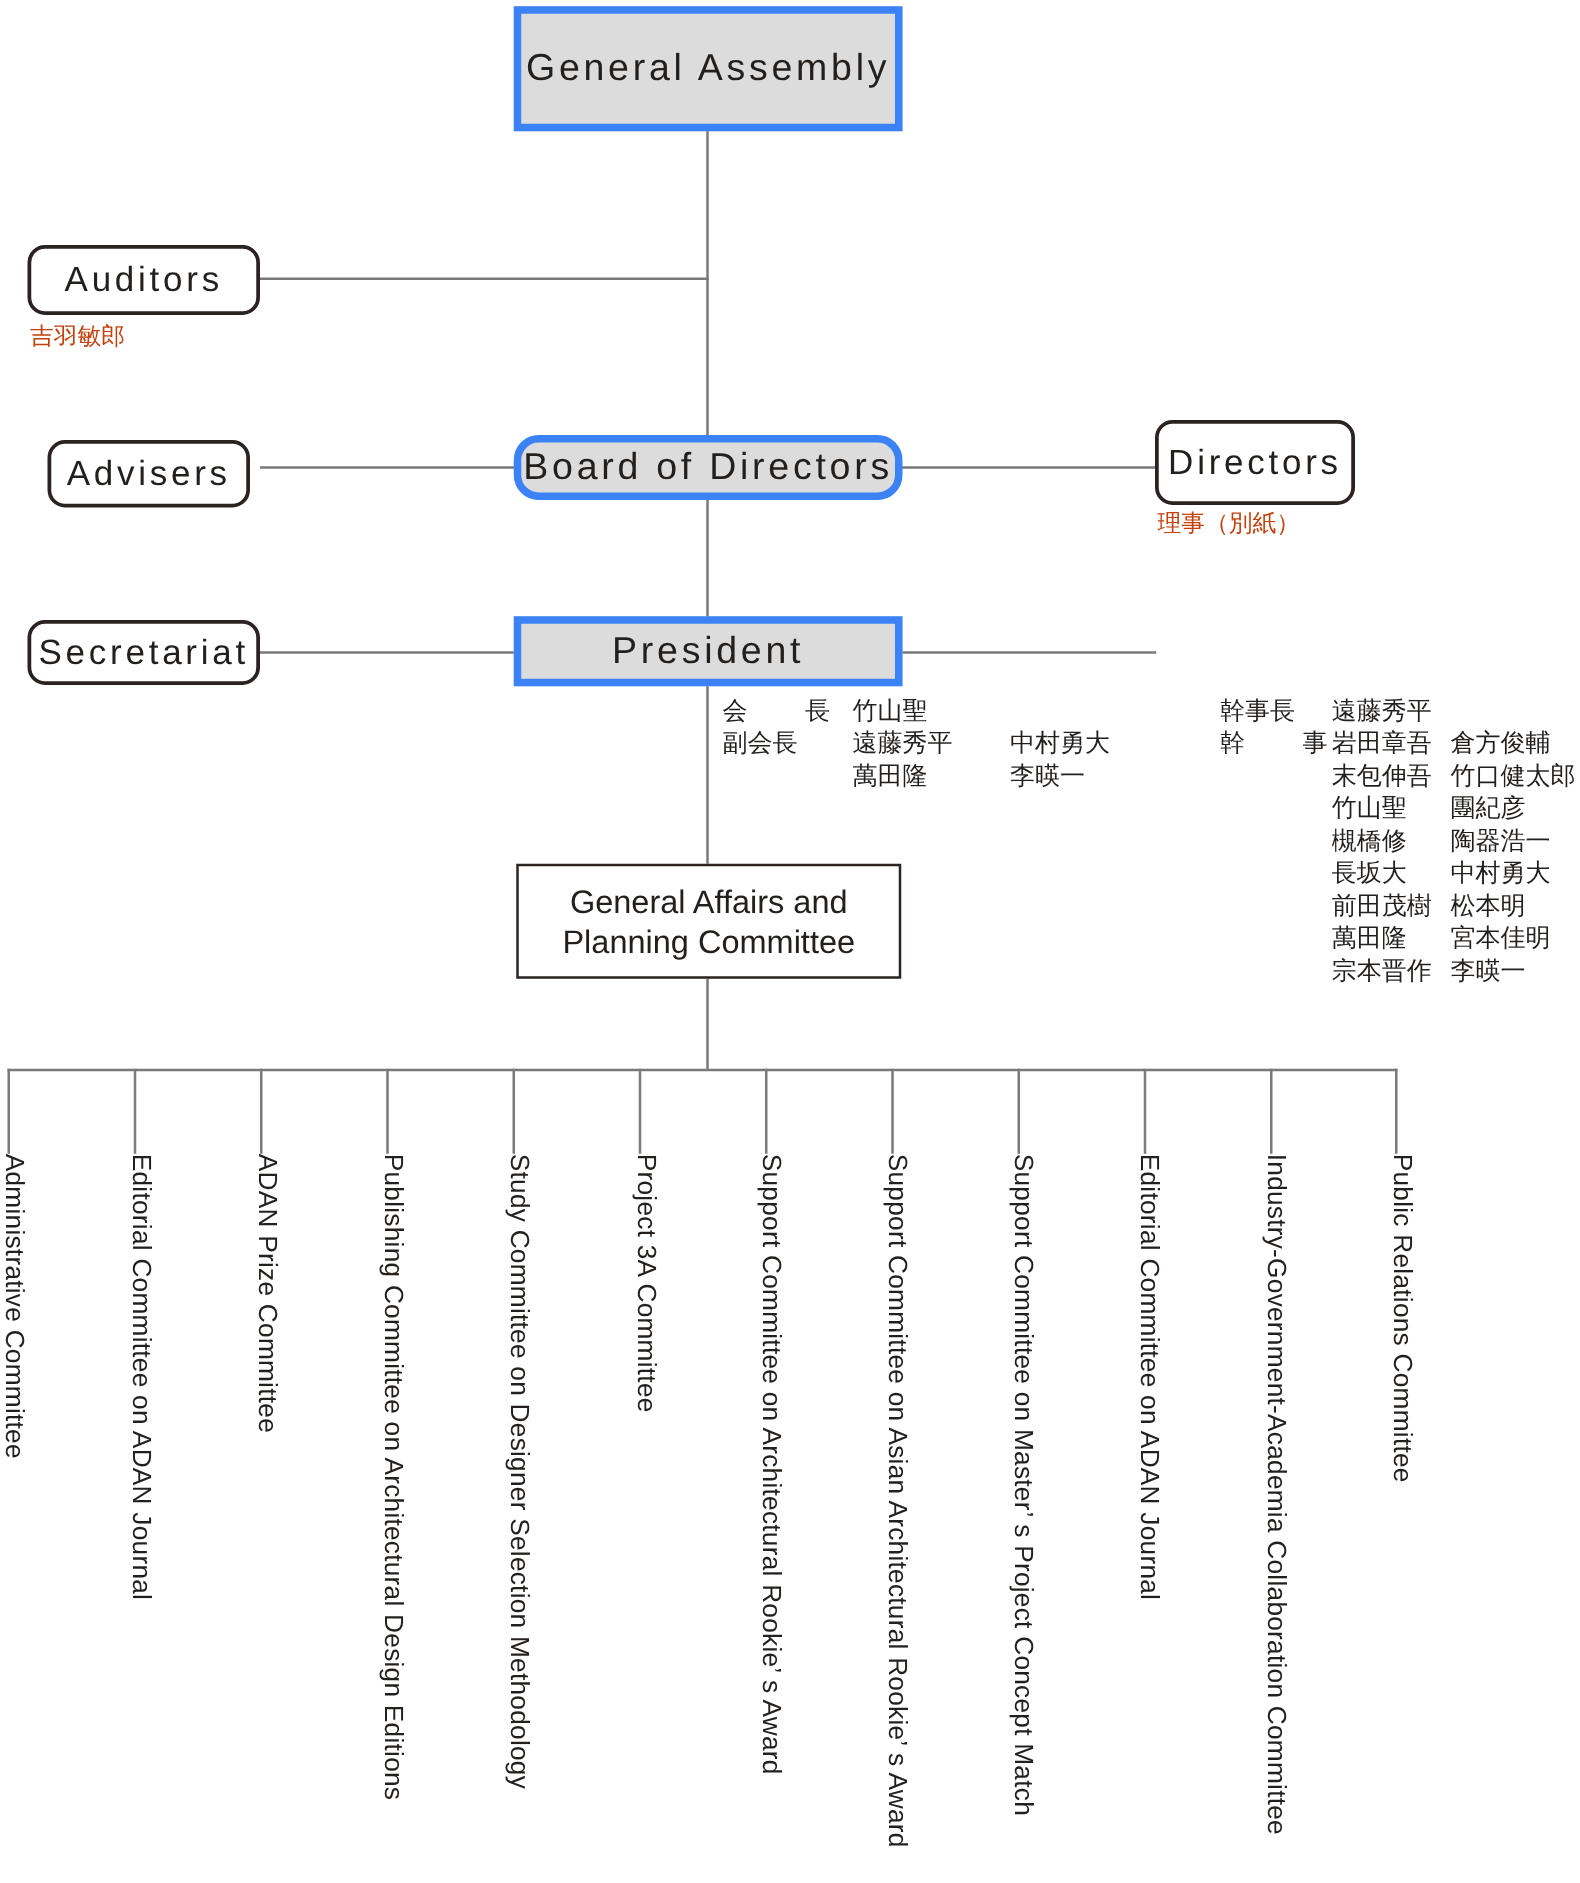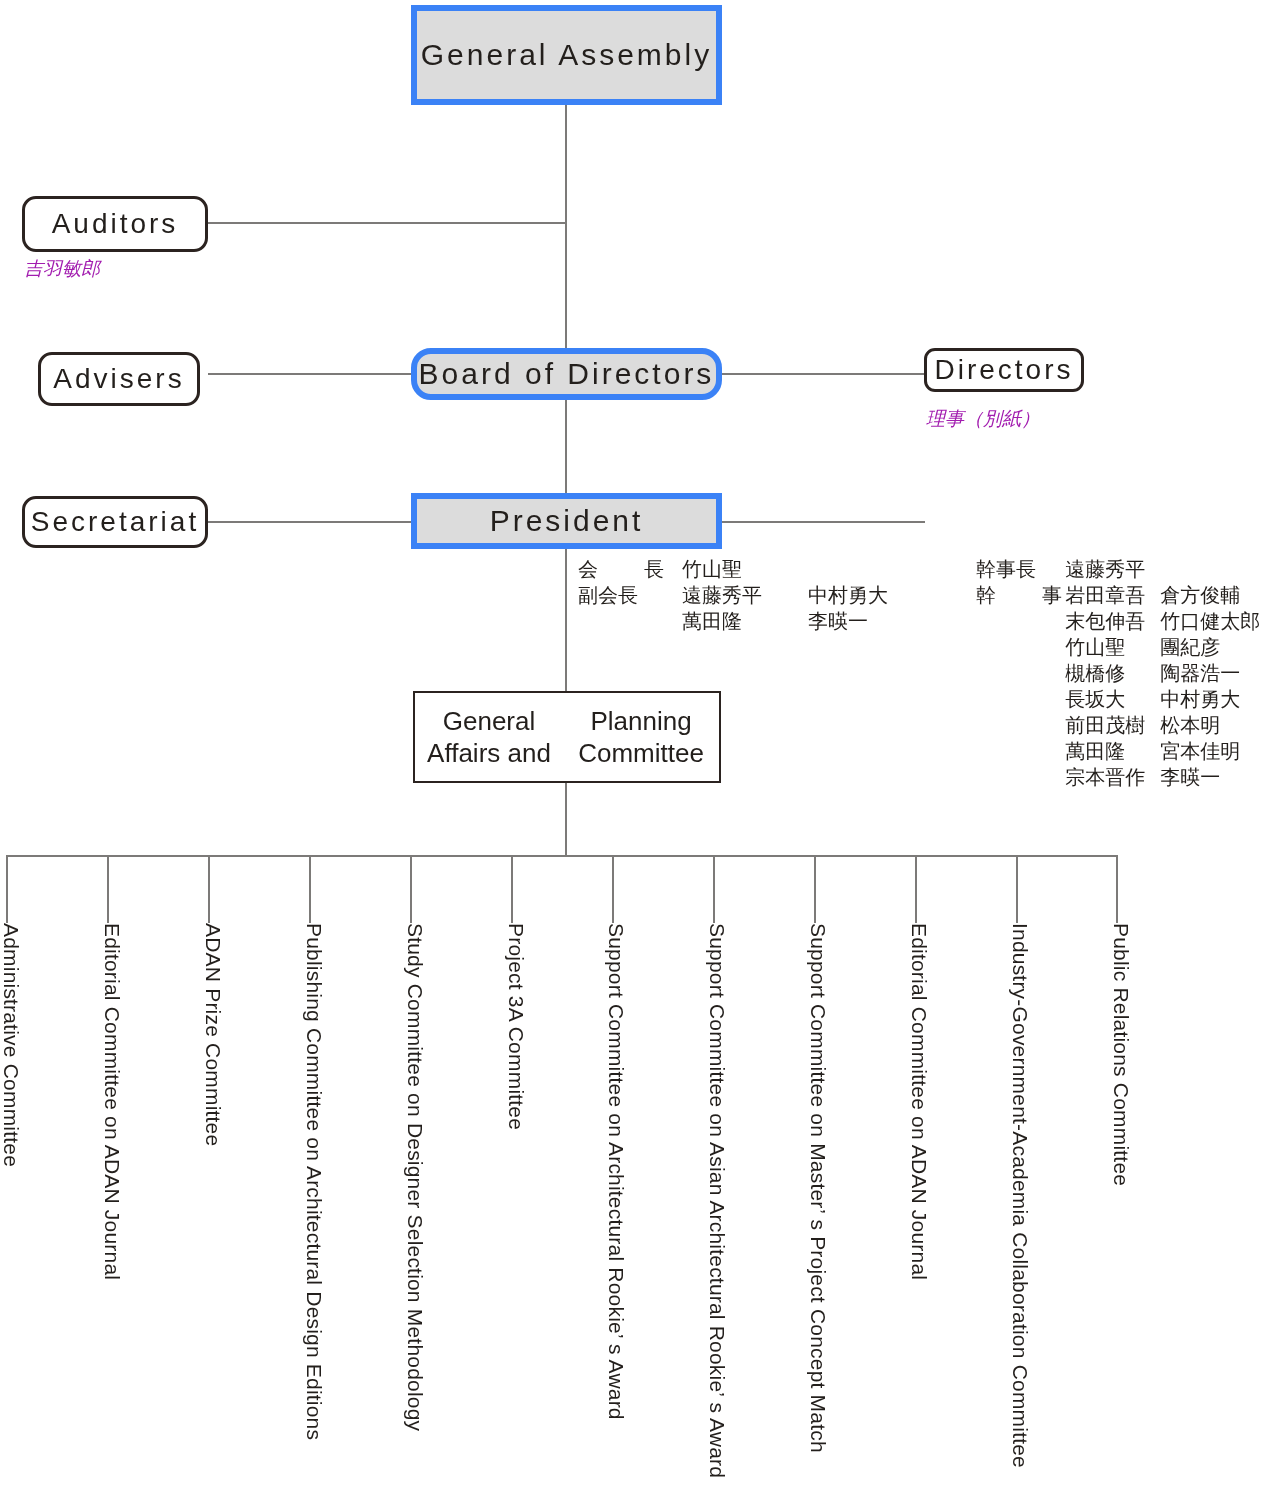--- a/index.html
+++ b/index.html
@@ -71,24 +71,23 @@
     border: 2px solid #2b2320;
     font-size: 26px;
     line-height: 1.25;
     letter-spacing: 0px;
   }
 
   
   .cap {
     position: absolute;
     font-size: 19px;
-    color: #a21caf;
+    color: #c2410c;
     white-space: pre;
     z-index: 3;
-    font-style: italic;
   }
 
   
   .roster {
     position: absolute;
     font-size: 20px;
     color: #231f1c;
     z-index: 3;
     line-height: 26px;
   }
@@ -166,35 +165,35 @@
   <div class="cap" style="left:24px; top:256px;">吉羽敏郎</div>
 
   <div class="box box-round" style="left:22px; top:352px; width:162px; height:54px;margin-left:16px;">
     <span>Advisers</span>
   </div>
 
   <div class="box box-gray" style="left:411px; top:348px; width:311px; height:52px;border-radius:20px;">
     <span>Board of Directors</span>
   </div>
 
-  <div class="box box-round" style="left:924px; top:348px; width:160px; height:44px;border-radius:11px;">
+  <div class="box box-round" style="left:924px; top:336px; width:160px; height:68px;">
     <span>Directors</span>
   </div>
   <div class="cap" style="left:926px; top:406px;">理事（別紙）</div>
 
   <div class="box box-round" style="left:22px; top:496px; width:186px; height:52px;">
     <span>Secretariat</span>
   </div>
 
   <div class="box box-gray" style="left:411px; top:493px; width:311px; height:56px;">
     <span>President</span>
   </div>
 
 
-  <div class="box box-plain" style="left:413px; top:691px; width:308px; height:92px; flex-direction:row;">
+  <div class="box box-plain" style="left:413px; top:691px; width:308px; height:92px; flex-direction:column;">
     <span>General Affairs and</span>
     <span>Planning Committee</span>
   </div>
 
   <div class="roster" style="left:578px; top:556px;">
     <table>
       <tbody id="president-roster-body">
           <tr>
             <td class="rlabel"><span class="rspread">
                 <span>会</span>

